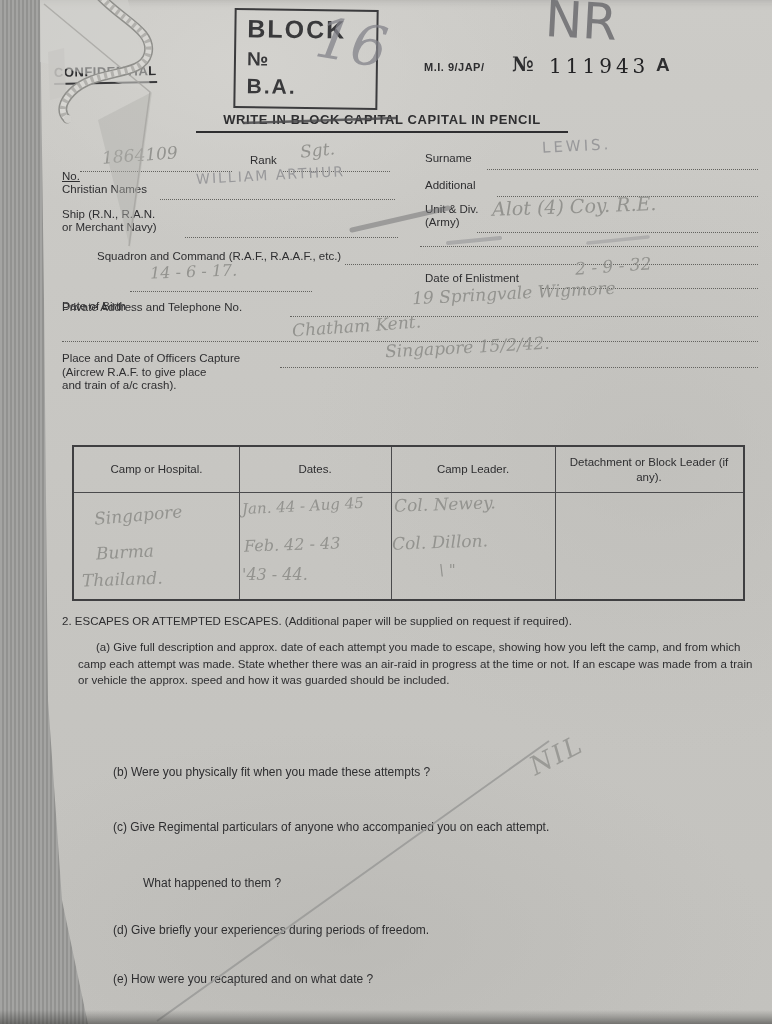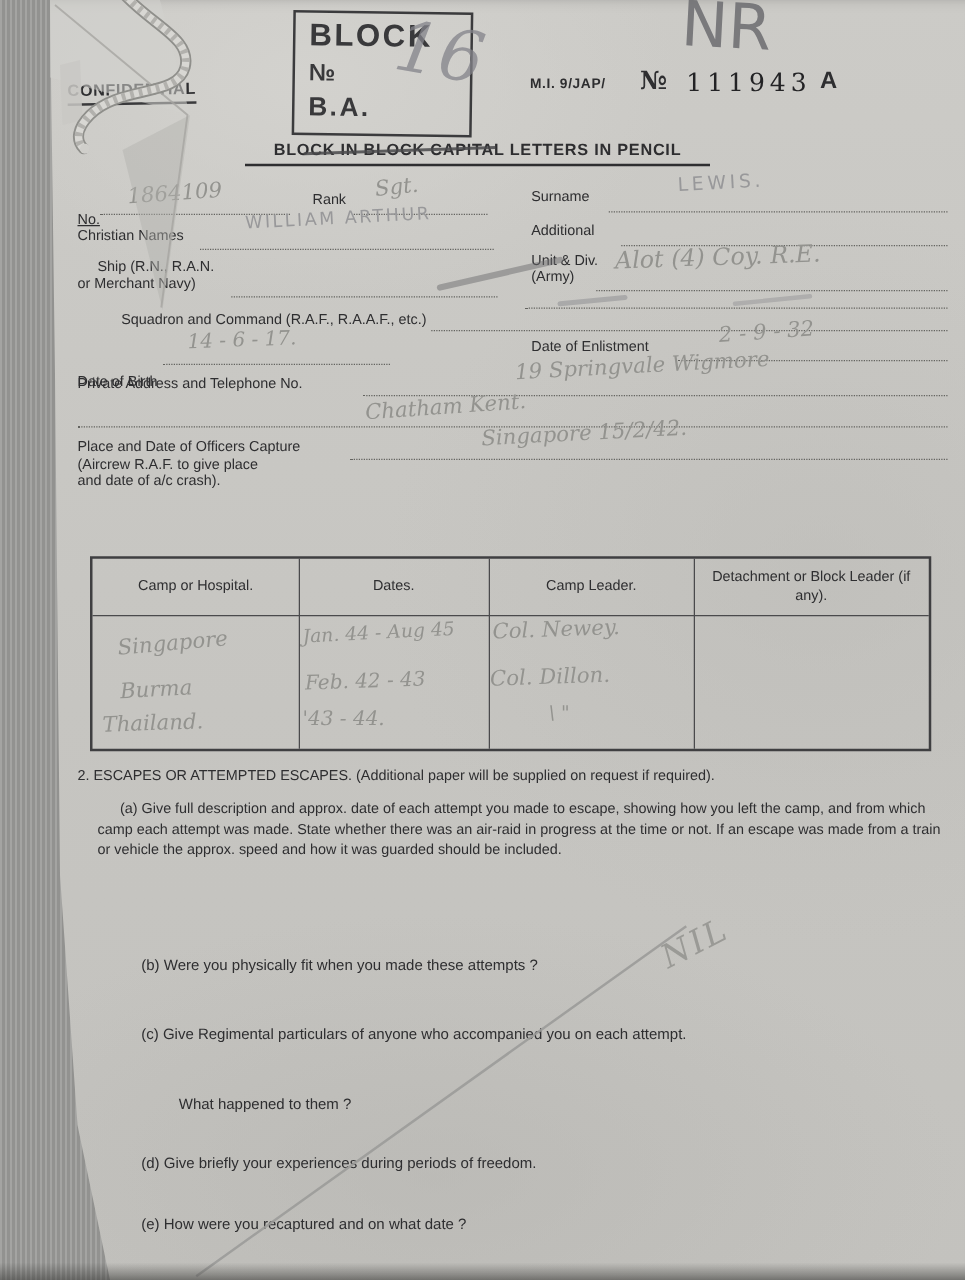--- a/index.html
+++ b/index.html
@@ -64,42 +64,42 @@
     <div style="top:64px;font-size:21px;">B.A.</div>
   </div>
   <div class="hw" style="left:316px;top:10px;font-size:56px;color:#83838a;opacity:.75;transform:rotate(10deg);">16</div>
 
   <div class="lbl" style="left:424px;top:61px;font-size:11px;font-weight:600;letter-spacing:.5px;">M.I. 9/JAP/</div>
   <div class="lbl" style="left:512px;top:52px;font-size:20px;font-family:'DejaVu Serif',serif;font-weight:bold;">№</div>
   <div class="lbl" style="left:549px;top:54px;font-size:20px;font-family:'DejaVu Serif',serif;letter-spacing:4px;color:#232325;">111943</div>
   <div class="lbl" style="left:656px;top:54px;font-size:19px;font-weight:bold;">A</div>
   <div class="hwc" style="left:545px;top:-8px;font-size:50px;color:#6c6c70;opacity:.85;transform:rotate(3deg);">NR</div>
 
-  <div class="lbl" style="left:196px;top:112px;width:372px;text-align:center;font-size:13px;font-weight:bold;letter-spacing:.6px;border-bottom:2.5px solid #2e2e30;padding-bottom:4px;white-space:normal;">BLOCK IN BLOCK CAPITAL LETTERS IN PENCIL</div>
+  <div class="lbl" style="left:196px;top:112px;width:372px;text-align:center;font-size:13px;font-weight:bold;letter-spacing:.6px;border-bottom:2.5px solid #2e2e30;padding-bottom:4px;white-space:normal;">WRITE IN BLOCK CAPITAL CAPITAL IN PENCIL</div>
 
   <div class="lbl" style="left:62px;top:170px;text-decoration:underline;">No.</div>
   <div class="dot" style="left:80px;top:171px;width:152px;"></div>
   <div class="hw" style="left:102px;top:145px;font-size:17px;transform:rotate(-4deg);">1864109</div>
 
   <div class="lbl" style="left:250px;top:154px;">Rank</div>
   <div class="dot" style="left:283px;top:171px;width:107px;"></div>
   <div class="hw" style="left:300px;top:140px;font-size:17px;transform:rotate(-6deg);">Sgt.</div>
 
   <div class="lbl" style="left:425px;top:152px;">Surname</div>
   <div class="dot" style="left:487px;top:169px;width:271px;"></div>
   <div class="hwc" style="left:542px;top:137px;font-size:15px;letter-spacing:3px;transform:rotate(-3deg);">LEWIS.</div>
 
   <div class="lbl" style="left:62px;top:183px;">Christian Names</div>
   <div class="dot" style="left:160px;top:199px;width:235px;"></div>
   <div class="hwc" style="left:196px;top:167px;font-size:14px;letter-spacing:2px;transform:rotate(-3deg);">WILLIAM ARTHUR</div>
 
   <div class="lbl" style="left:425px;top:179px;">Additional</div>
   <div class="dot" style="left:497px;top:196px;width:261px;"></div>
 
-  <div class="lbl" style="left:62px;top:208px;margin-left:16px;">Ship (R.N., R.A.N.</div>
+  <div class="lbl" style="left:62px;top:208px;">Ship (R.N., R.A.N.</div>
   <div class="lbl" style="left:62px;top:221px;">or Merchant Navy)</div>
   <div class="dot" style="left:185px;top:237px;width:213px;"></div>
 
   <div class="lbl" style="left:425px;top:203px;">Unit &amp; Div.</div>
   <div class="lbl" style="left:425px;top:216px;">(Army)</div>
   <div class="dot" style="left:477px;top:232px;width:281px;"></div>
   <div class="hw" style="left:492px;top:195px;font-size:19px;transform:rotate(-2deg);">Alot (4) Coy. R.E.</div>
   <div class="dot" style="left:420px;top:246px;width:338px;"></div>
 
   <div class="lbl" style="left:62px;top:250px;margin-left:35px;">Squadron and Command (R.A.F., R.A.A.F., etc.)</div>
@@ -116,21 +116,21 @@
   <div class="lbl" style="left:62px;top:301px;">Private Address and Telephone No.</div>
   <div class="dot" style="left:290px;top:316px;width:468px;"></div>
   <div class="hw" style="left:412px;top:283px;font-size:17px;transform:rotate(-3deg);">19 Springvale  Wigmore</div>
   <div class="dot" style="left:62px;top:341px;width:696px;"></div>
   <div class="hw" style="left:292px;top:316px;font-size:17px;transform:rotate(-4deg);">Chatham  Kent.</div>
 
   <div class="lbl" style="left:62px;top:352px;">Place and Date of Officers Capture</div>
   <div class="dot" style="left:280px;top:367px;width:478px;"></div>
   <div class="hw" style="left:385px;top:337px;font-size:17px;transform:rotate(-3deg);">Singapore  15/2/42.</div>
   <div class="lbl" style="left:62px;top:366px;">(Aircrew R.A.F. to give place</div>
-  <div class="lbl" style="left:62px;top:379px;">and date of a/c crash).</div>
+  <div class="lbl" style="left:62px;top:379px;">and train of a/c crash).</div>
 
 
   <div class="tbl">
     <div class="v" style="left:165px;"></div>
     <div class="v" style="left:317px;"></div>
     <div class="v" style="left:481px;"></div>
     <div class="hline"></div>
     <div class="th" style="left:0;width:165px;">Camp or Hospital.</div>
     <div class="th" style="left:165px;width:152px;">Dates.</div>
     <div class="th" style="left:481px;width:188px;padding:0 14px;box-sizing:border-box;">Detachment or Block Leader (if any).</div>

